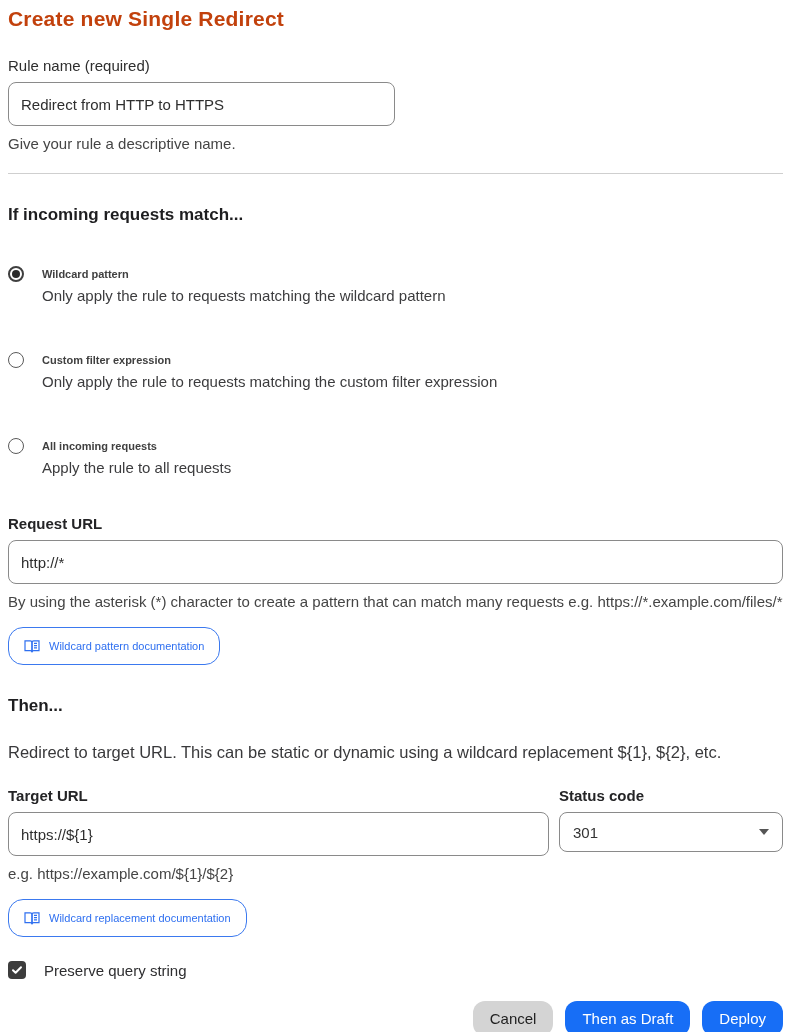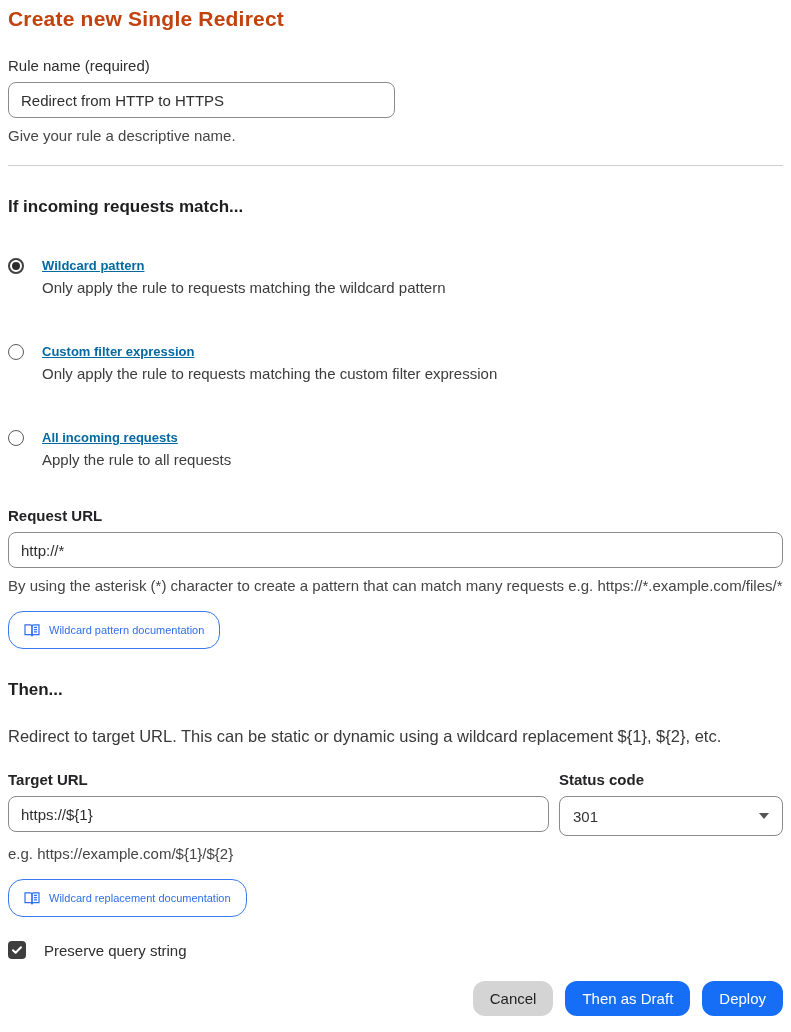--- a/index.html
+++ b/index.html
@@ -19,21 +19,21 @@
   }
   .field-label {
     font-size: 15px;
     color: #2e2e2e;
     line-height: 20px;
     margin-bottom: 6px;
   }
   .field-label.bold { font-weight: 700; color: #242426; }
   .text-input {
     display: block;
-    height: 36px;
+    height: 44px;
     border: 1px solid #8a8a8a;
     border-radius: 8px;
     padding: 0 12px;
     font-size: 15px;
     font-family: "Liberation Sans", sans-serif;
     color: #2e2e2e;
     background: #fff;
     outline: none;
     width: 100%;
   }
@@ -76,25 +76,24 @@
   }
   .radio-circle.unchecked { border-color: #5a5a5a; border-width: 1.5px; }
   .radio-circle.checked::after {
     content: "";
     position: absolute;
     inset: 2px;
     background: #2a2a2a;
     border-radius: 50%;
   }
   .radio-label {
-    font-size: 13px;
+    font-size: 11px;
     font-weight: 700;
     line-height: 22px;
-    color: #0369a1;
-    text-decoration: underline;
+    color: #404040;
   }
   .radio-desc {
     font-size: 15px;
     line-height: 22px;
     color: #3c3c3e;
   }
   .doc-button {
     display: inline-flex;
     align-items: center;
     gap: 9px;

